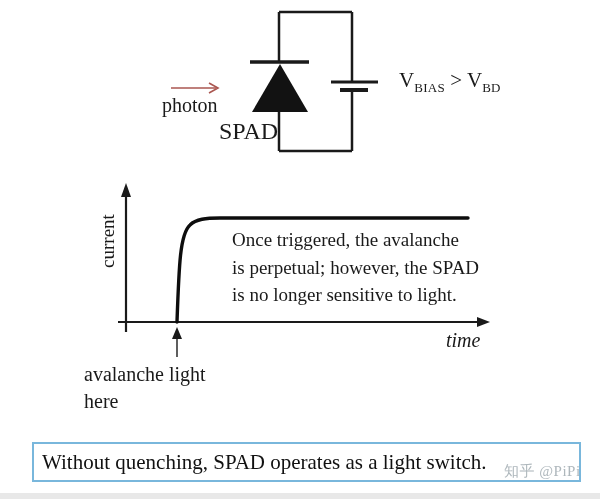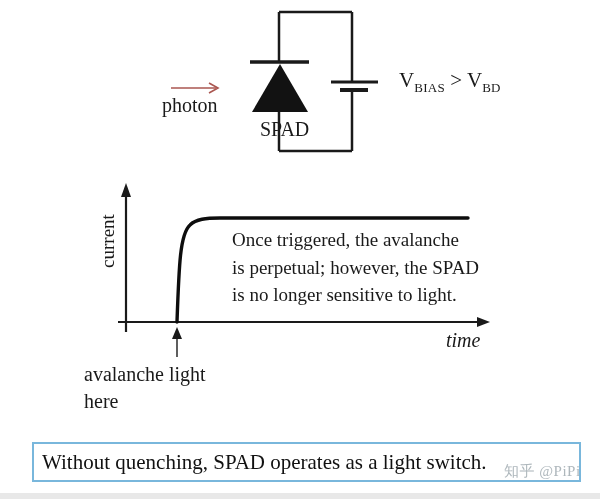--- a/index.html
+++ b/index.html
@@ -13,21 +13,21 @@
     overflow: hidden;
   }
   svg.linework {
     position: absolute;
     left: 0; top: 0;
     width: 600px; height: 499px;
   }
   .lbl { position: absolute; white-space: nowrap; color: #1a1a1a; }
 
   .photon-label   { left: 162px; top: 51px;  font-size: 20px; margin-top: 43px; }
-  .spad-label     { left: 219px; top: 118px; font-size: 20px; margin-left: 41px; }
+  .spad-label     { left: 219px; top: 118px; font-size: 24px; }
 
   .vbias-label    { left: 384px; top: 68px;  font-size: 21px; margin-left: 15px; }
   .vbias-label .sub { font-size: 13px; position: relative; top: 5px; letter-spacing: 0.3px; }
 
   .current-label  {
     left: 108px; top: 241px; font-size: 19px;
     transform: translate(-50%, -50%) rotate(-90deg);
   }
   .time-label     { left: 446px; top: 329px; font-size: 20px; font-style: italic; }
 

